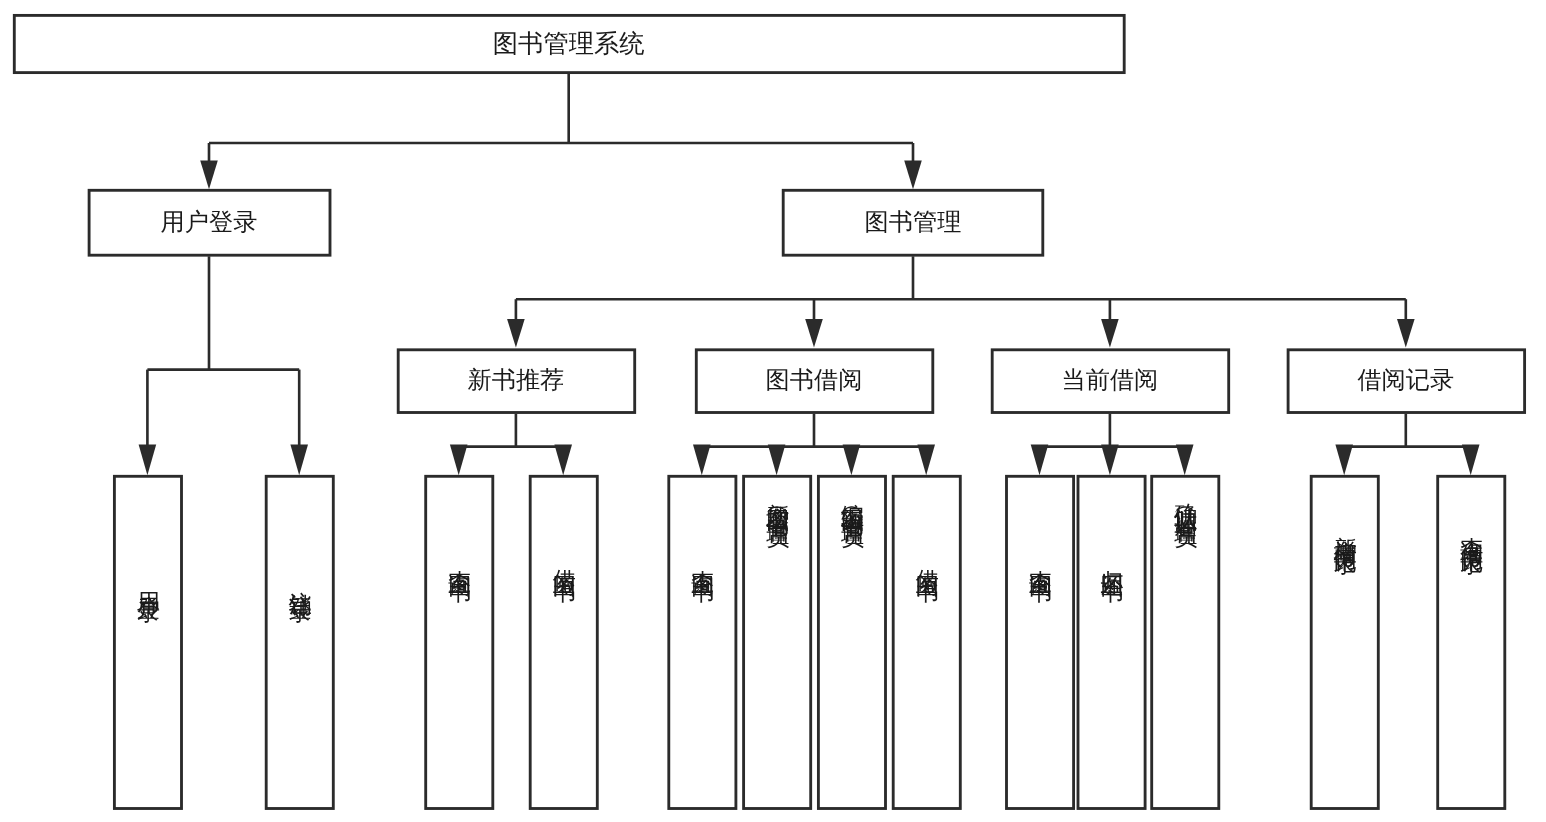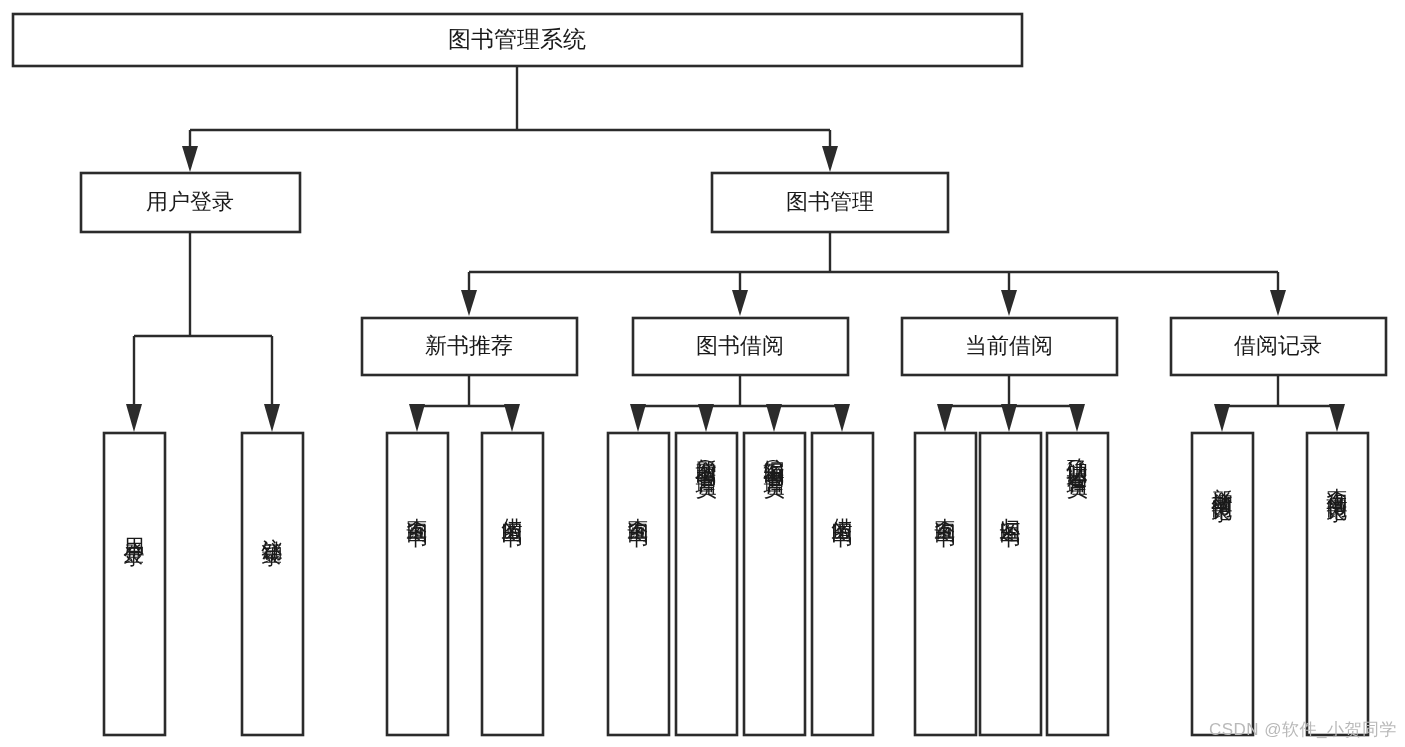--- a/index.html
+++ b/index.html
@@ -257,15 +257,14 @@
   <div class="v-label-box" style="left:1047px; top:433px; width:61px; height:302px; padding-top:8px;">
     <span class="v-label">确认归还（管理员）</span>
   </div>
   <div class="v-label-box" style="left:1192px; top:433px; width:61px; height:302px; padding-top:38px;">
     <span class="v-label">新增借阅记录</span>
   </div>
   <div class="v-label-box" style="left:1307px; top:433px; width:61px; height:302px; padding-top:38px;">
     <span class="v-label">查询借阅记录</span>
   </div>
 
-  <div class="watermark">CSDN @软件_小贺同学</div>
 
 </div>
 
 </body></html>

